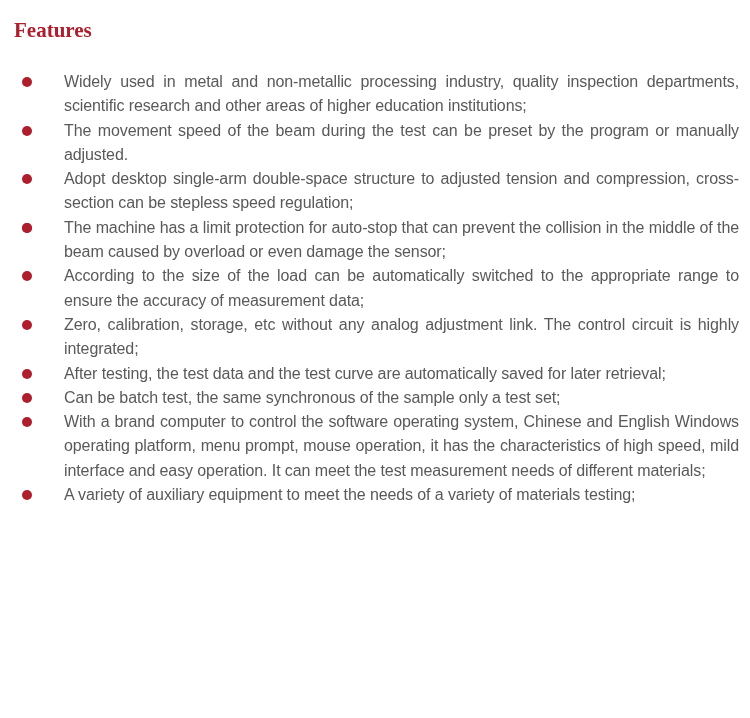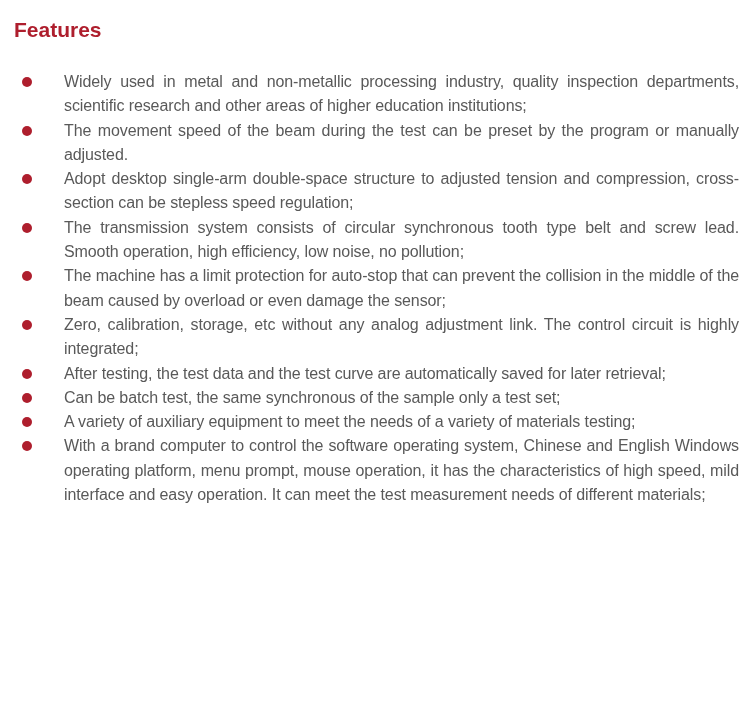--- a/index.html
+++ b/index.html
@@ -13,21 +13,21 @@
     height: 718px;
     background: #ffffff;
     overflow: hidden;
     font-family: "Liberation Sans", sans-serif;
   }
   .page-title {
     margin: 0;
     position: absolute;
     left: 14px;
     top: 17px;
-    font-family: Liberation Sans, sans-serif;
+    font-family: Liberation Serif, serif;
     font-weight: 700;
     font-size: 21px;
     line-height: 26px;
     color: #ae1e2d;
     letter-spacing: 0px;
   }
   .features-list {
     position: absolute;
     top: 66px;
     left: 0;
@@ -70,40 +70,43 @@
     <li class="feature-item">
       <span class="bullet-icon"></span>
       <span>The movement speed of the beam during the test can be preset by the program or manually adjusted.</span>
     </li>
     <li class="feature-item">
       <span class="bullet-icon"></span>
       <span>Adopt desktop single-arm double-space structure to adjusted tension and compression, cross-section can be stepless speed regulation;</span>
     </li>
     <li class="feature-item">
       <span class="bullet-icon"></span>
-      <span>The transmission system consists of circular synchronous tooth type belt and screw lead. Smooth operation, high efficiency, low noise, no pollution;</span>
     </li>
     <li class="feature-item">
       <span class="bullet-icon"></span>
       <span>The machine has a limit protection for auto-stop that can prevent the collision in the middle of the beam caused by overload or even damage the sensor;</span>
+    </li>
+    <li class="feature-item">
+      <span class="bullet-icon"></span>
+      <span>According to the size of the load can be automatically switched to the appropriate range to ensure the accuracy of measurement data;</span>
     </li>
     <li class="feature-item">
       <span class="bullet-icon"></span>
       <span>Zero, calibration, storage, etc without any analog adjustment link. The control circuit is highly integrated;</span>
     </li>
     <li class="feature-item">
       <span class="bullet-icon"></span>
       <span>After testing, the test data and the test curve are automatically saved for later retrieval;</span>
     </li>
     <li class="feature-item">
       <span class="bullet-icon"></span>
       <span>Can be batch test, the same synchronous of the sample only a test set;</span>
     </li>
     <li class="feature-item">
       <span class="bullet-icon"></span>
-      <span>A variety of auxiliary equipment to meet the needs of a variety of materials testing;</span>
+      <span>With a brand computer to control the software operating system, Chinese and English Windows operating platform, menu prompt, mouse operation, it has the characteristics of high speed, mild interface and easy operation. It can meet the test measurement needs of different materials;</span>
     </li>
     <li class="feature-item">
       <span class="bullet-icon"></span>
-      <span>With a brand computer to control the software operating system, Chinese and English Windows operating platform, menu prompt, mouse operation, it has the characteristics of high speed, mild interface and easy operation. It can meet the test measurement needs of different materials;</span>
+      <span>A variety of auxiliary equipment to meet the needs of a variety of materials testing;</span>
     </li>
   </ul>
 </div>
 
 </body></html>

